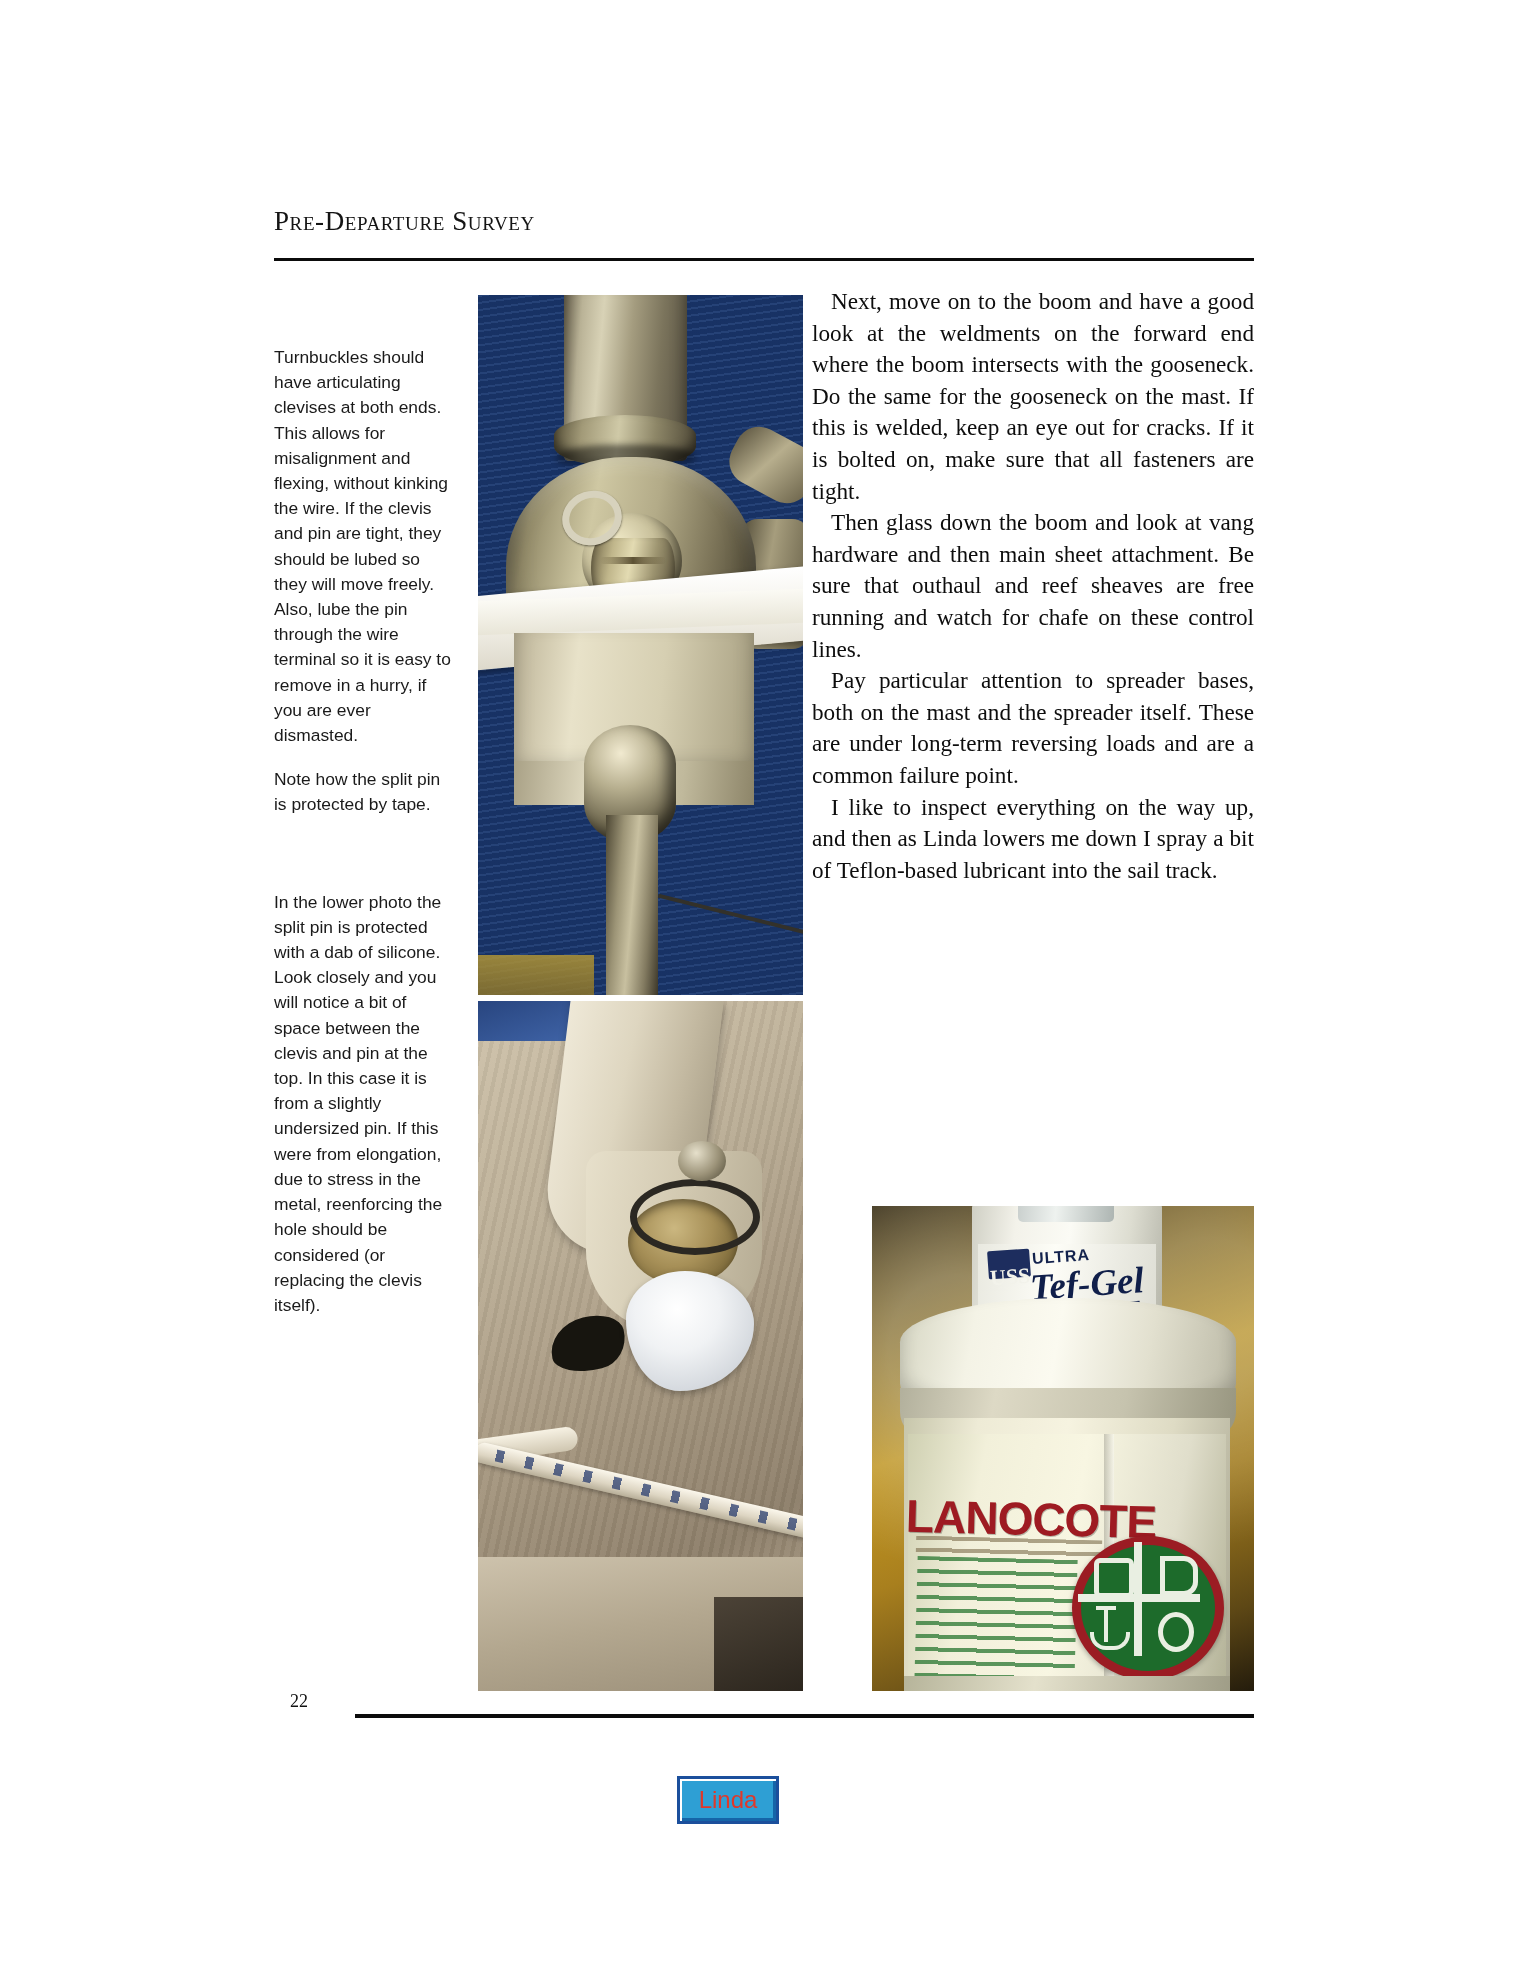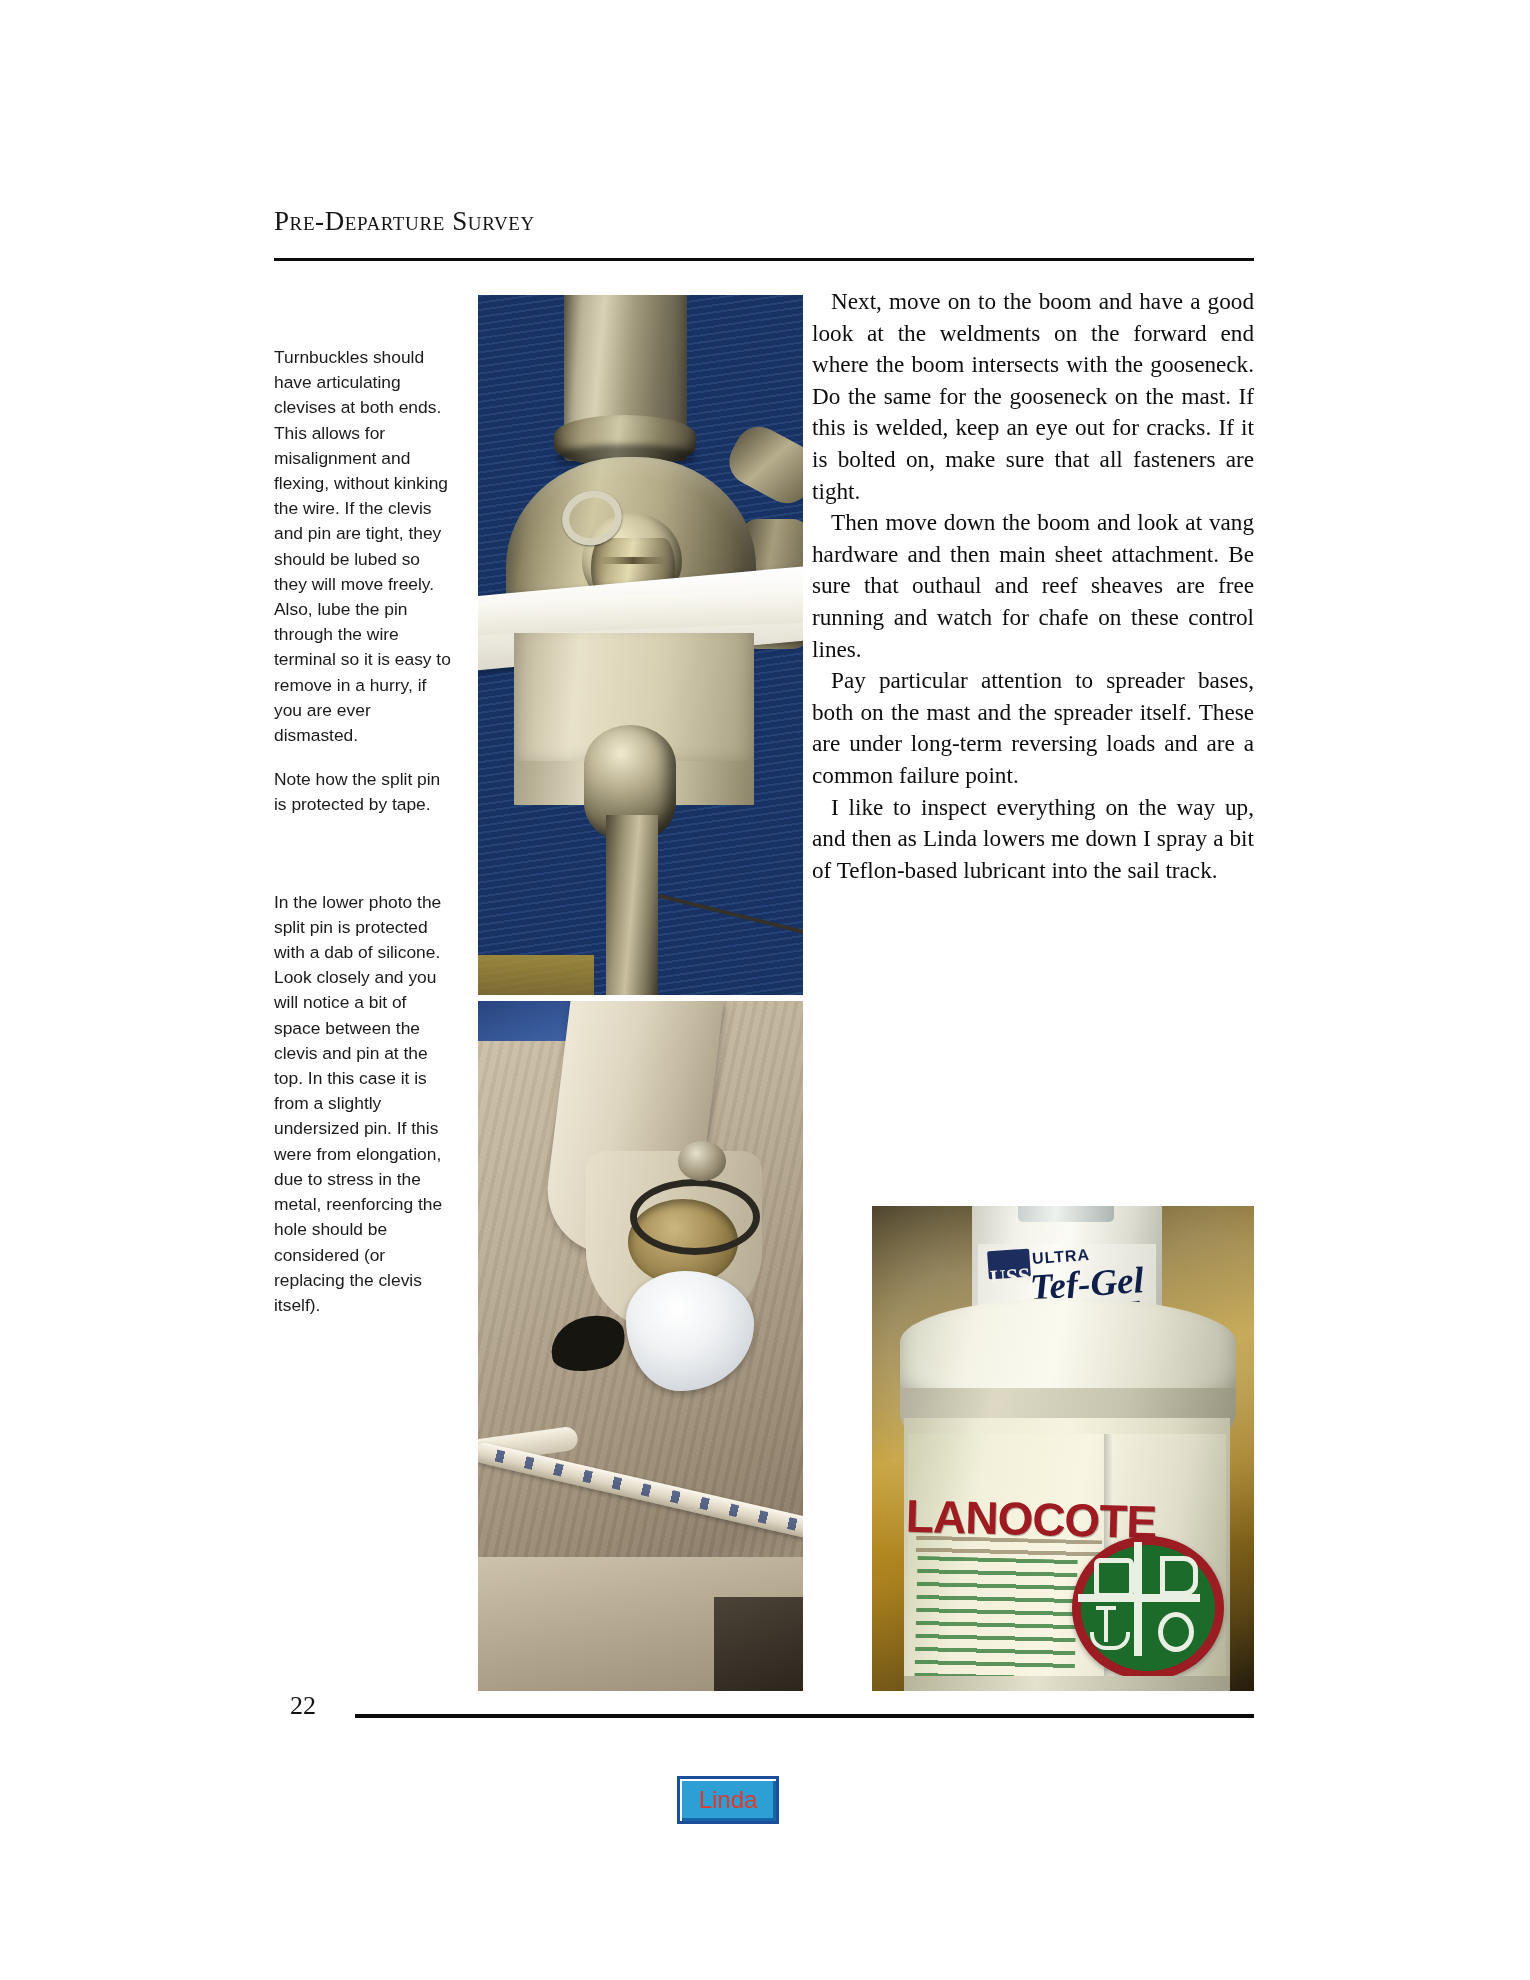--- a/index.html
+++ b/index.html
@@ -167,21 +167,21 @@
   .seal-cross-h{left:206px;top:388px;width:122px;height:8px;background:#e9efe2;}
   .seal-g1{left:222px;top:352px;width:30px;height:30px;border:5px solid #e9efe2;border-radius:6px;}
   .seal-g2{left:288px;top:350px;width:28px;height:30px;border:5px solid #e9efe2;border-radius:0 14px 14px 0;}
   .seal-anchor{left:232px;top:402px;width:4px;height:34px;background:#e9efe2;}
   .seal-anchor-b{left:218px;top:426px;width:32px;height:14px;border:4px solid #e9efe2;border-top:none;border-radius:0 0 16px 16px;}
   .seal-anchor-t{left:224px;top:400px;width:20px;height:4px;background:#e9efe2;}
   .seal-g4{left:286px;top:406px;width:26px;height:30px;border:5px solid #e9efe2;border-radius:50%;}
   .jar-bottom{left:32px;top:470px;width:326px;height:30px;background:linear-gradient(100deg,#b6b49a,#e4e1cc 40%,#9e9c86);}
 
   
-  .pageno{position:absolute;left:290px;top:1691px;font-family:"Liberation Serif",serif;font-size:26px;color:#111;}
+  .pageno{position:absolute;left:290px;top:1691px;font-family:"Liberation Serif",serif;font-size:18px;color:#111;}
   .foot-rule{position:absolute;left:355px;top:1714px;width:899px;height:4px;background:#0b0b0b;}
 
   .helpwrap{position:absolute;left:680px;top:1779px;}
   .helpbtn{position:relative;width:96px;height:42px;background:#2e9fd4;border:0;padding:0;cursor:pointer;
            box-shadow:inset 2px 2px 0 #ffffff, inset -3px -3px 0 #1565a8, 0 0 0 3px #1b4f9c;
            font-family:"Liberation Sans",sans-serif;font-size:24px;color:#e0382a;line-height:42px;text-align:center;}
 </style>
 </head>
 <body>
 
@@ -195,21 +195,21 @@
   <div class="col-side">
     <p>Turnbuckles should have articulating clevises at both ends. This allows for misalignment and flexing, without kinking the wire. If the clevis and pin are tight, they should be lubed so they will move freely. Also, lube the pin through the wire terminal so it is easy to remove in a hurry, if you are ever dismasted.</p>
     <p>Note how the split pin is protected by tape.</p>
     <div class="side-gap-lg"></div>
     <p>In the lower photo the split pin is protected with a dab of silicone. Look closely and you will notice a bit of space between the clevis and pin at the top. In this case it is from a slightly undersized pin. If this were from elongation, due to stress in the metal, reenforcing the hole should be considered (or replacing the clevis itself).</p>
     <div class="side-gap-xl"></div>
   </div>
 
   <div class="col-main">
     <p>Next, move on to the boom and have a good look at the weldments on the forward end where the boom intersects with the gooseneck. Do the same for the gooseneck on the mast. If this is welded, keep an eye out for cracks. If it is bolted on, make sure that all fasteners are tight.</p>
-    <p>Then move down the boom and look at vang hardware and then main sheet attachment. Be sure that outhaul and reef sheaves are free running and watch for chafe on these control lines.</p>
+    <p>Then glass down the boom and look at vang hardware and then main sheet attachment. Be sure that outhaul and reef sheaves are free running and watch for chafe on these control lines.</p>
     <p>Pay particular attention to spreader bases, both on the mast and the spreader itself. These are under long-term reversing loads and are a common failure point.</p>
     <p>I like to inspect everything on the way up, and then as Linda lowers me down I spray a bit of Teflon-based lubricant into the sail track.</p>
   </div>
 
   <div class="photo ph-top">
     <div class="sea layer"></div>
     <div class="sea2 layer"></div>
     <div class="layer side-rod"></div>
     <div class="layer side-rod2"></div>
     <div class="layer metal-upper"></div>

